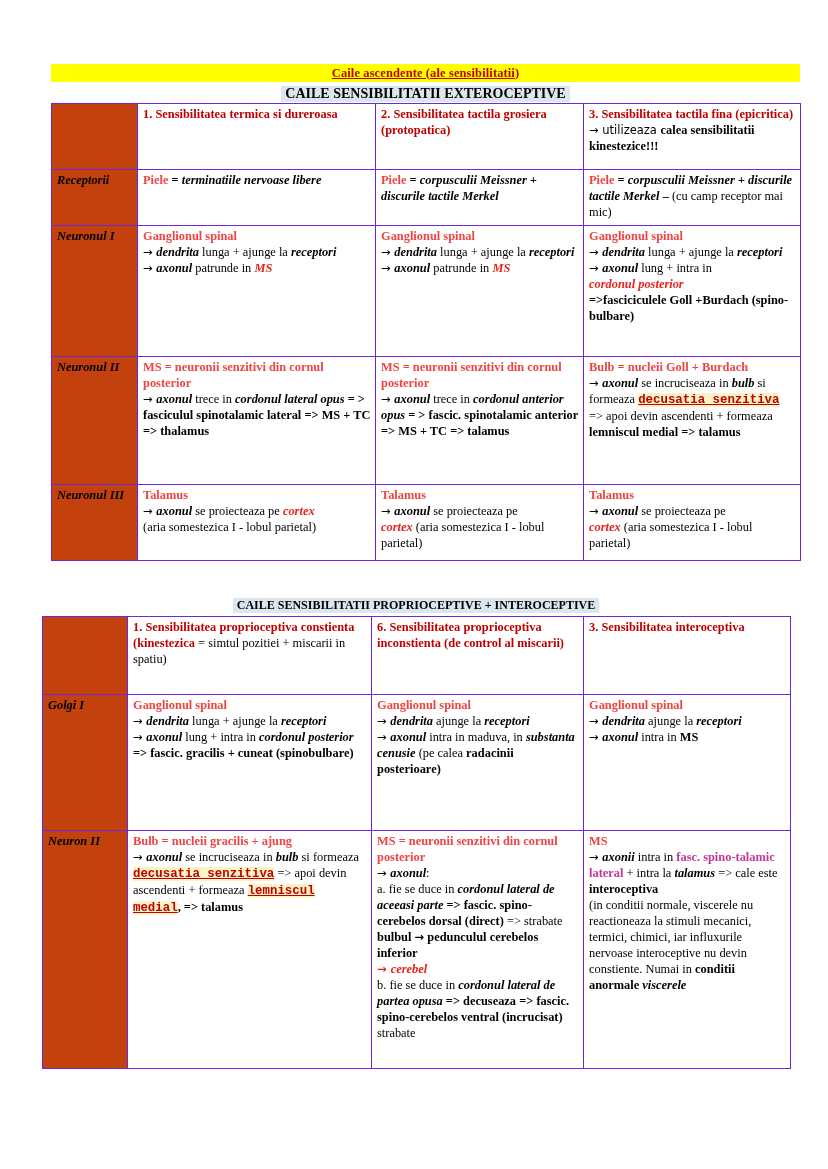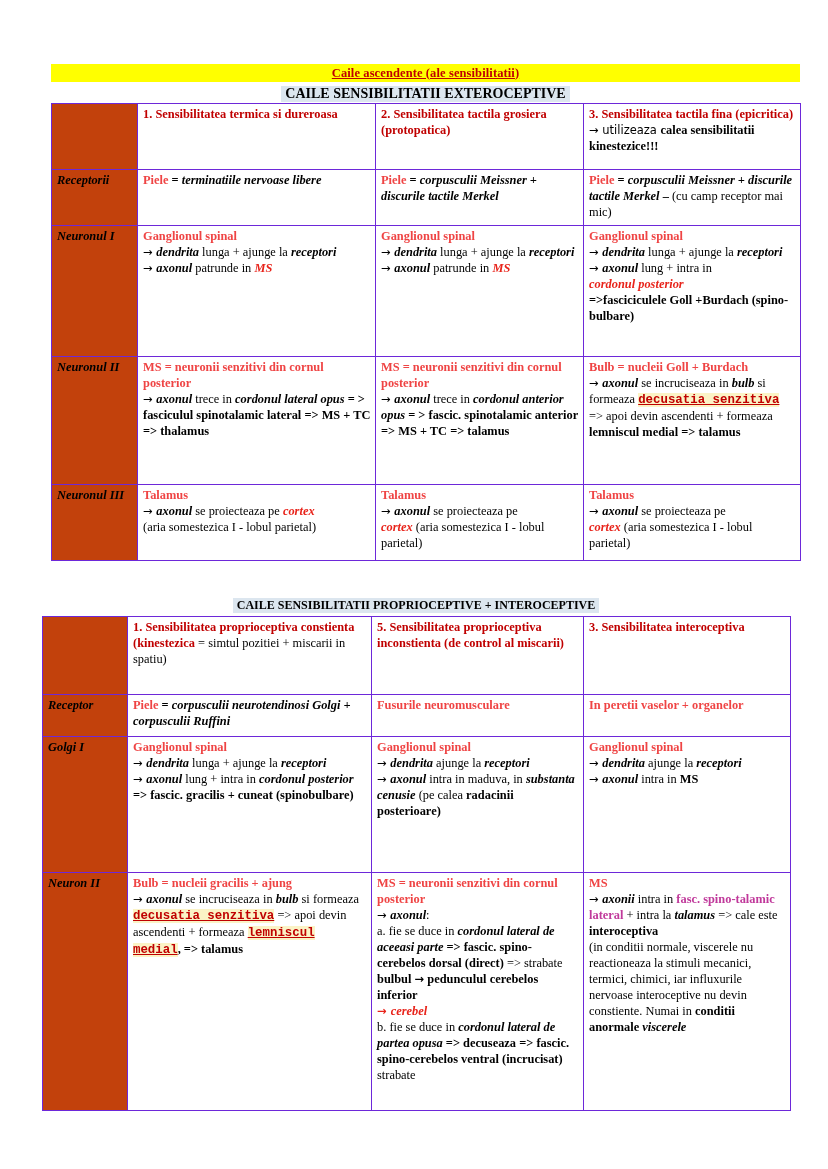--- a/index.html
+++ b/index.html
@@ -205,39 +205,27 @@
         <col style="width:207px">
     </colgroup>
     <tbody>
 
       <tr>
         <td class="rowhead" style="height:72px"></td>
         <td class="colhead">
           <span>1. Sensibilitatea proprioceptiva constienta (</span><span>kinestezica</span><span class="plain"> = simtul pozitiei + miscarii in spatiu)</span>
         </td>
         <td class="colhead">
-          <span>5. Sensibilitatea proprioceptiva inconstienta (de control al miscarii)</span>
+          <span>6. Sensibilitatea proprioceptiva inconstienta (de control al miscarii)</span>
         </td>
         <td class="colhead">
           <span>3. Sensibilitatea interoceptiva</span>
         </td>
       </tr>
 
-      <tr>
-        <td class="rowhead" style="height:36px">Receptor</td>
-        <td>
-          <span class="blue">Piele</span><span class="b"> = </span><span class="bi">corpusculii neurotendinosi Golgi + corpusculii Ruffini</span>
-        </td>
-        <td>
-          <span class="blue">Fusurile neuromusculare</span>
-        </td>
-        <td>
-          <span class="blue">In peretii vaselor + organelor</span>
-        </td>
-      </tr>
 
       <tr>
         <td class="rowhead" style="height:130px">Golgi I</td>
         <td>
           <span class="blue">Ganglionul spinal</span><br>
           <span class="arrow">→&nbsp;</span><span class="bi">dendrita</span><span> lunga + ajunge la </span><span class="bi">receptori</span><br>
           <span class="arrow">→&nbsp;</span><span class="bi">axonul</span><span> lung + intra in </span><span class="bi">cordonul posterior</span><br>
           <span class="b">=&gt; fascic. gracilis + cuneat (spinobulbare)</span>
         </td>
         <td>

